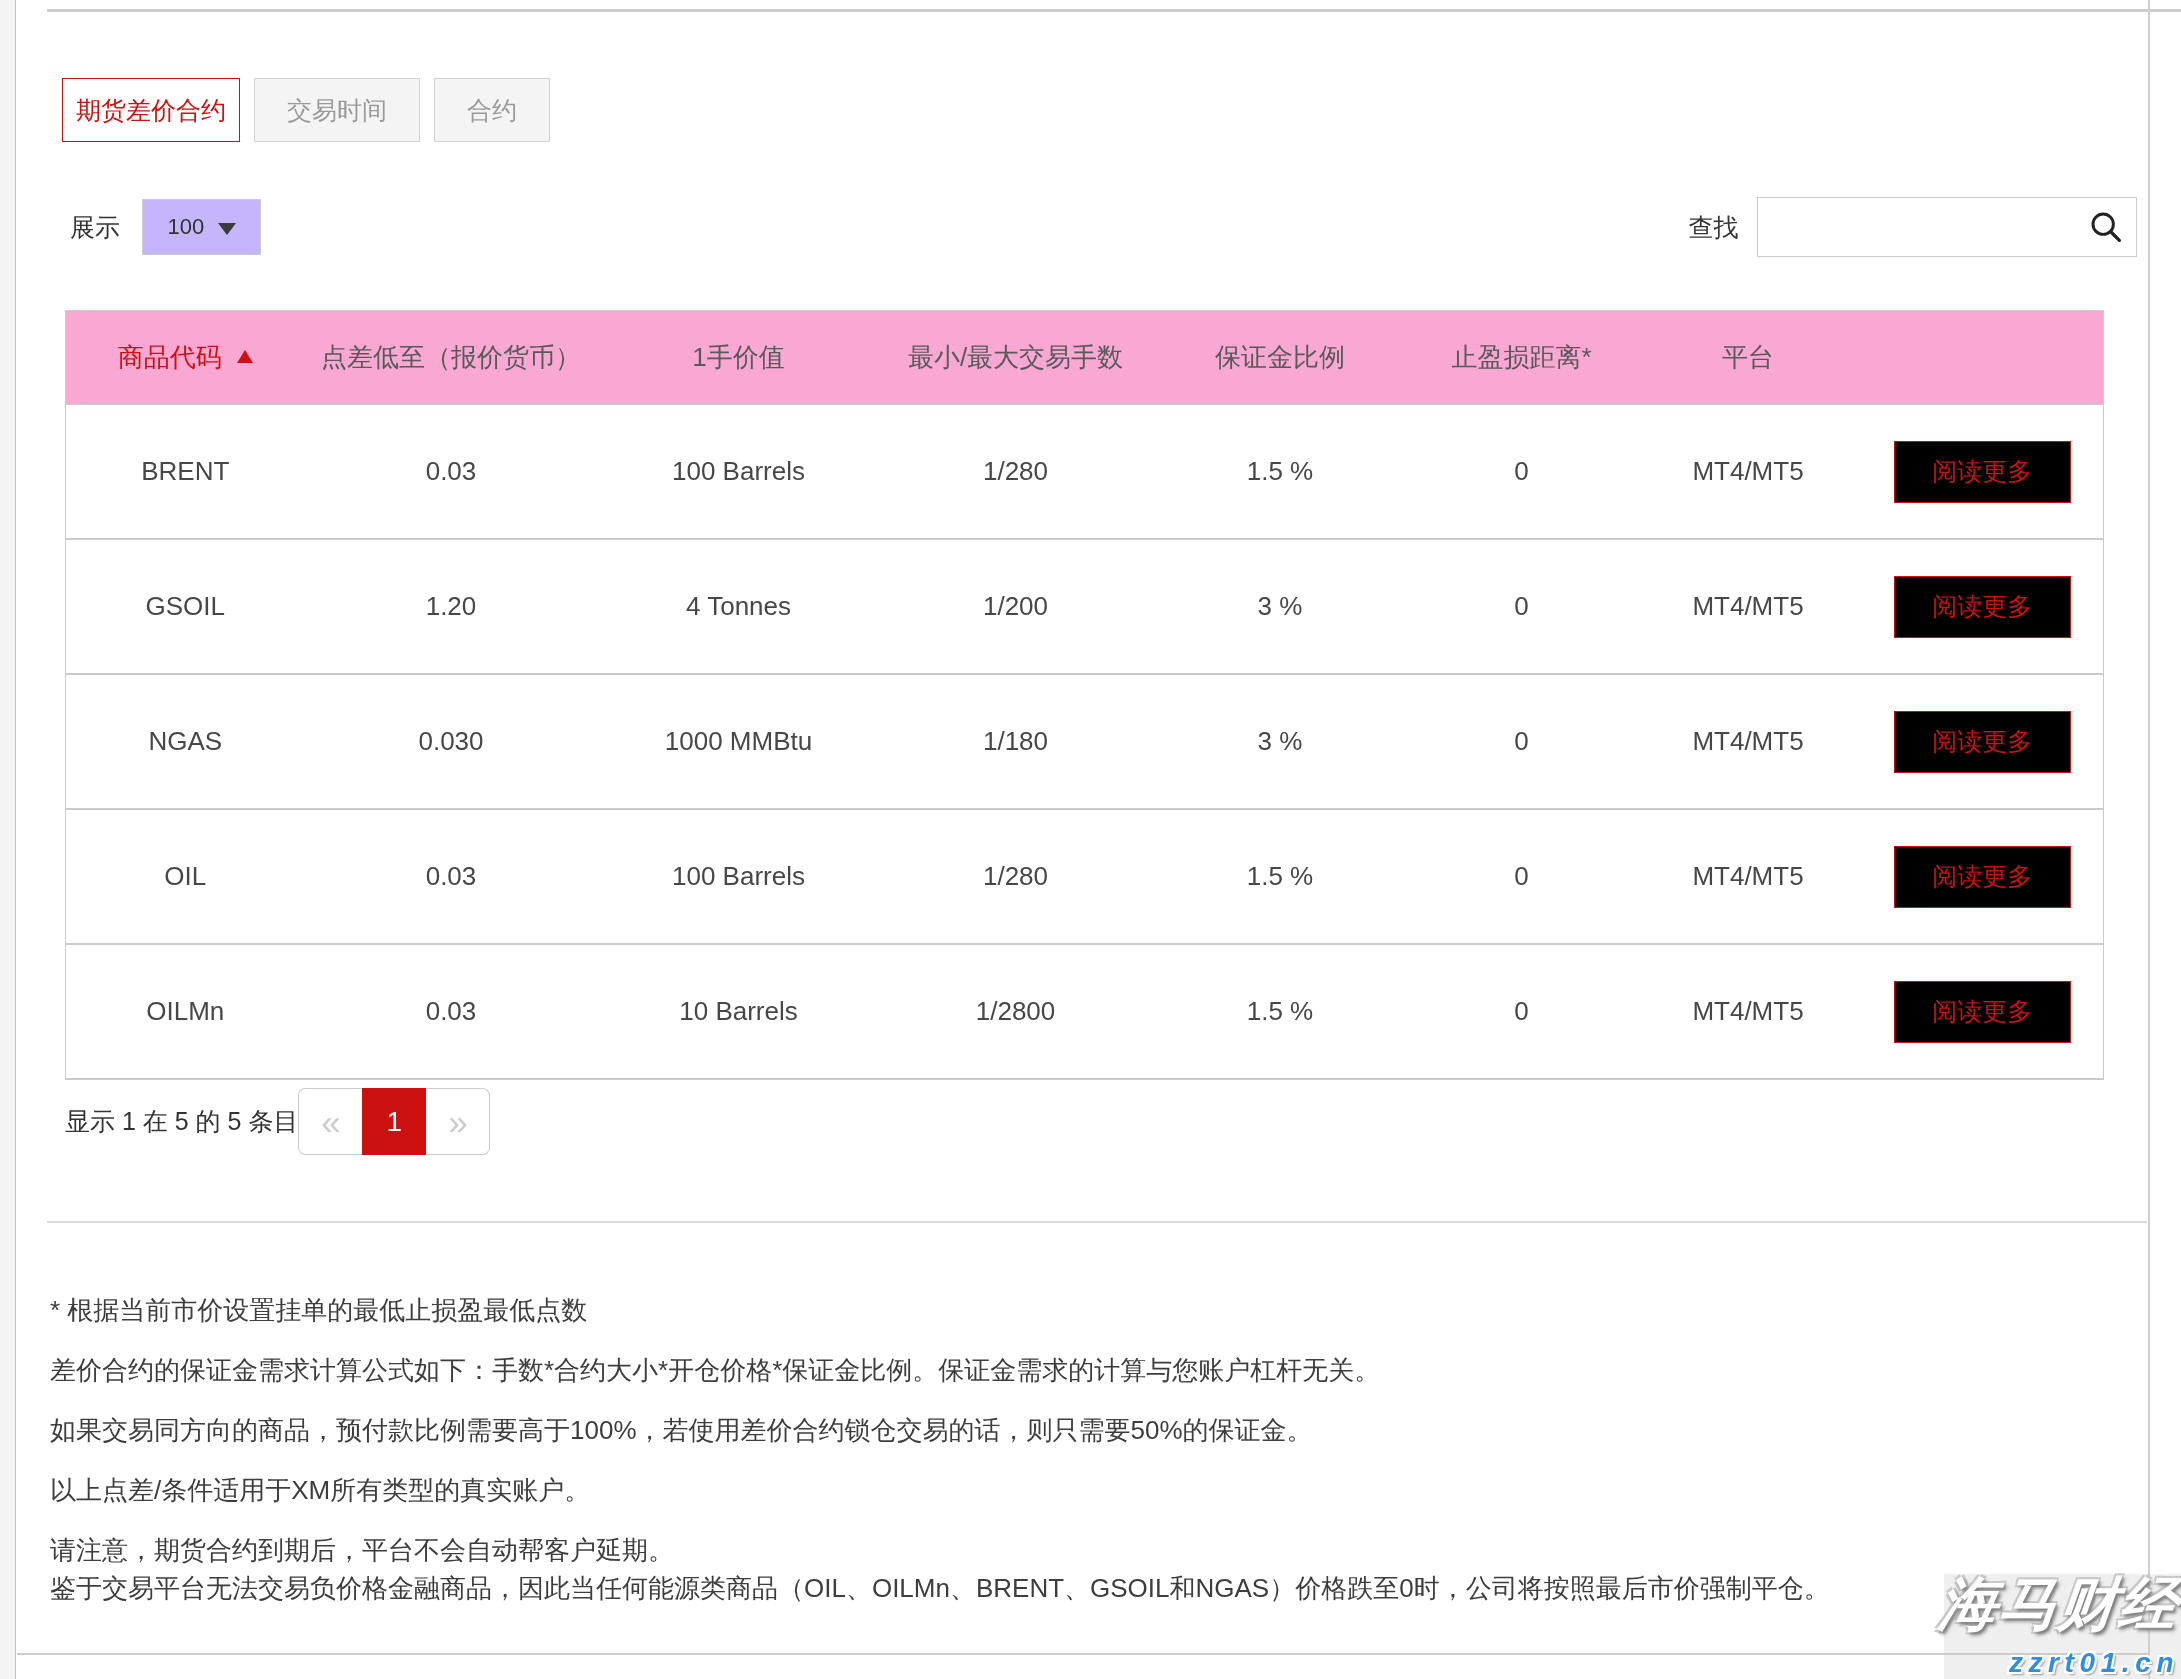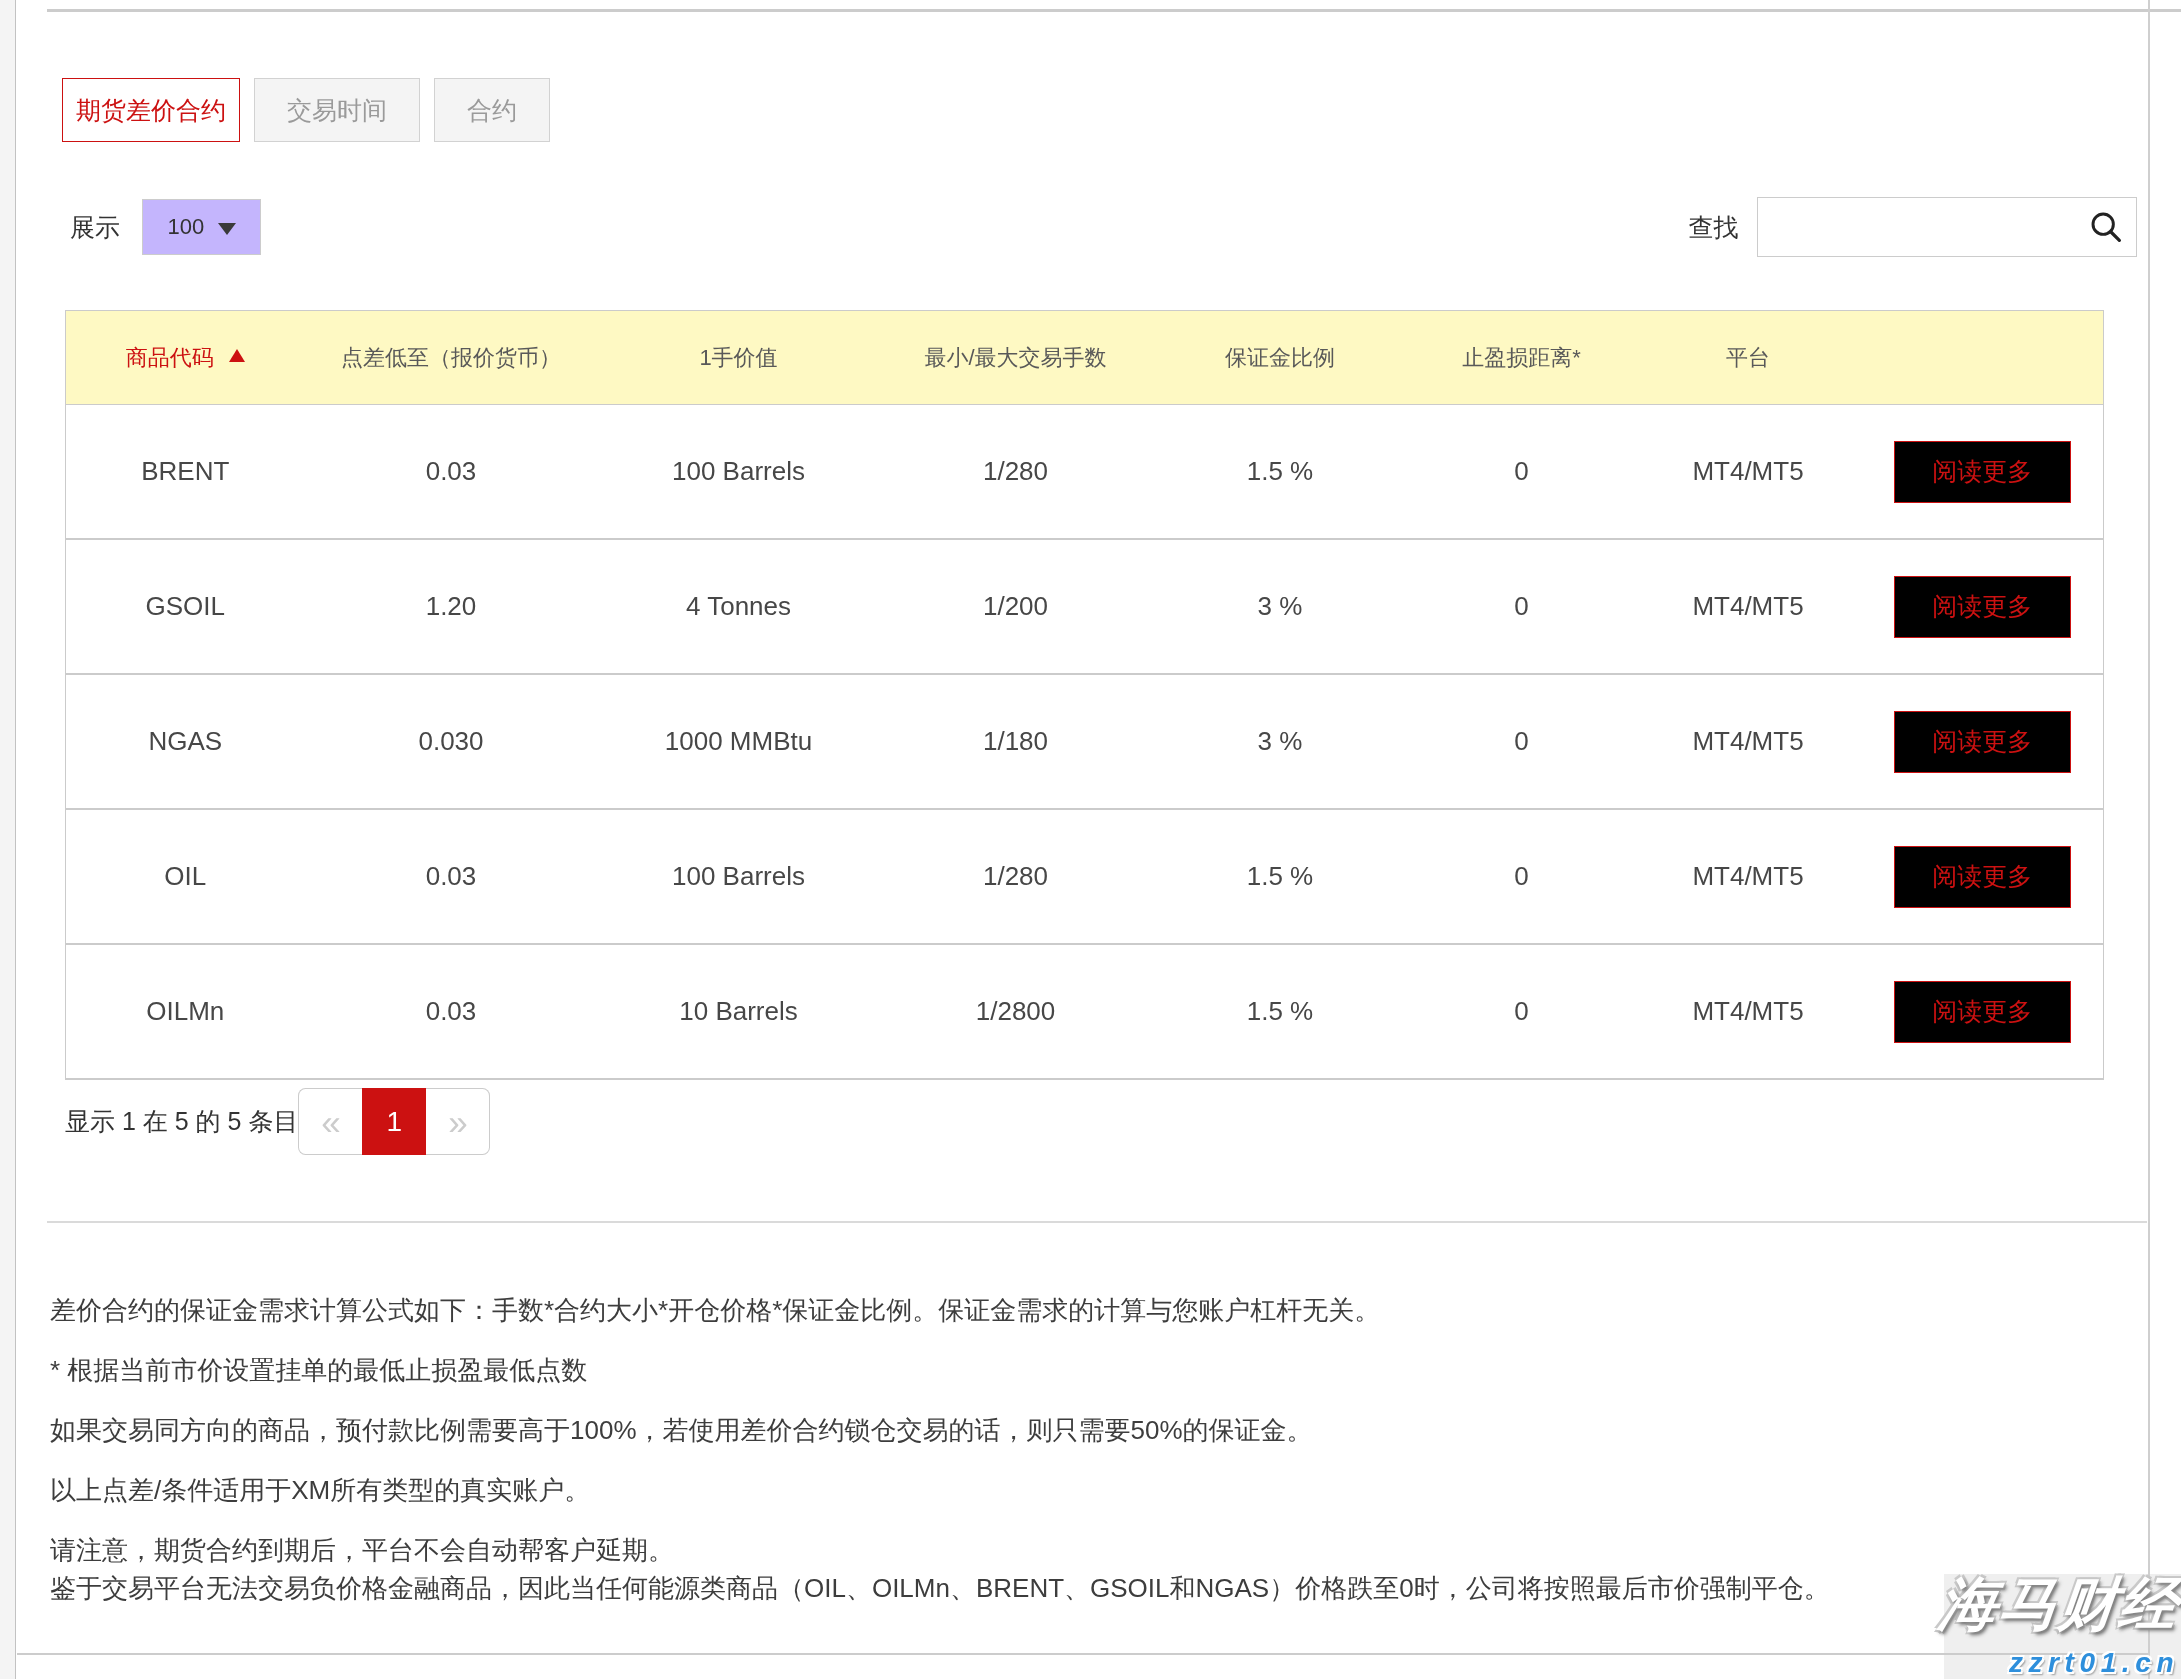--- a/index.html
+++ b/index.html
@@ -41,21 +41,21 @@
     padding:0 58px 0 15px;font-size:24px;outline:none;font-family:inherit;
   }
   .search-icon{position:absolute;right:13px;top:11.2px;pointer-events:none;}
 
   
   table.contracts{
     position:absolute;left:65px;top:310px;width:2037px;border-collapse:collapse;table-layout:fixed;
     border:1.9px solid #cbcbcb;
   }
   table.contracts th{
-    height:91px;background:#fef9c3;font-weight:400;font-size:22px;color:#595959;
+    height:91px;background:#f9a8d4;font-weight:400;font-size:26px;color:#595959;
     border-bottom:1.9px solid #cbcbcb;text-align:center;
   }
   table.contracts td{height:131px;text-align:center;font-size:26px;color:#474747;background:#fff;}
   table.contracts tbody tr{border-bottom:2.8px solid #cbcbcb;}
   .th-symbol-label{color:var(--accent);}
   .sort-asc{
     display:inline-block;width:0;height:0;margin-left:15px;margin-bottom:2.8px;
     border-left:8.4px solid transparent;border-right:8.4px solid transparent;border-bottom:13px solid var(--accent);
   }
   .read-more{
@@ -222,22 +222,22 @@
   <div class="pager">
     <div class="page-btn side prev">«</div>
     <div class="page-btn current">1</div>
     <div class="page-btn side next">»</div>
   </div>
 </div>
 
 <div class="section-divider"></div>
 
 <div class="notes">
+  <p>* 根据当前市价设置挂单的最低止损盈最低点数</p>
   <p>差价合约的保证金需求计算公式如下：手数*合约大小*开仓价格*保证金比例。保证金需求的计算与您账户杠杆无关。</p>
-  <p>* 根据当前市价设置挂单的最低止损盈最低点数</p>
   <p>如果交易同方向的商品，预付款比例需要高于100%，若使用差价合约锁仓交易的话，则只需要50%的保证金。</p>
   <p>以上点差/条件适用于XM所有类型的真实账户。</p>
   <div class="notice">
     <div>请注意，期货合约到期后，平台不会自动帮客户延期。</div>
     <div>鉴于交易平台无法交易负价格金融商品，因此当任何能源类商品（OIL、OILMn、BRENT、GSOIL和NGAS）价格跌至0时，公司将按照最后市价强制平仓。</div>
   </div>
 </div>
 
 <div class="wm-bg"></div>
 <div class="bottom-border"></div>

